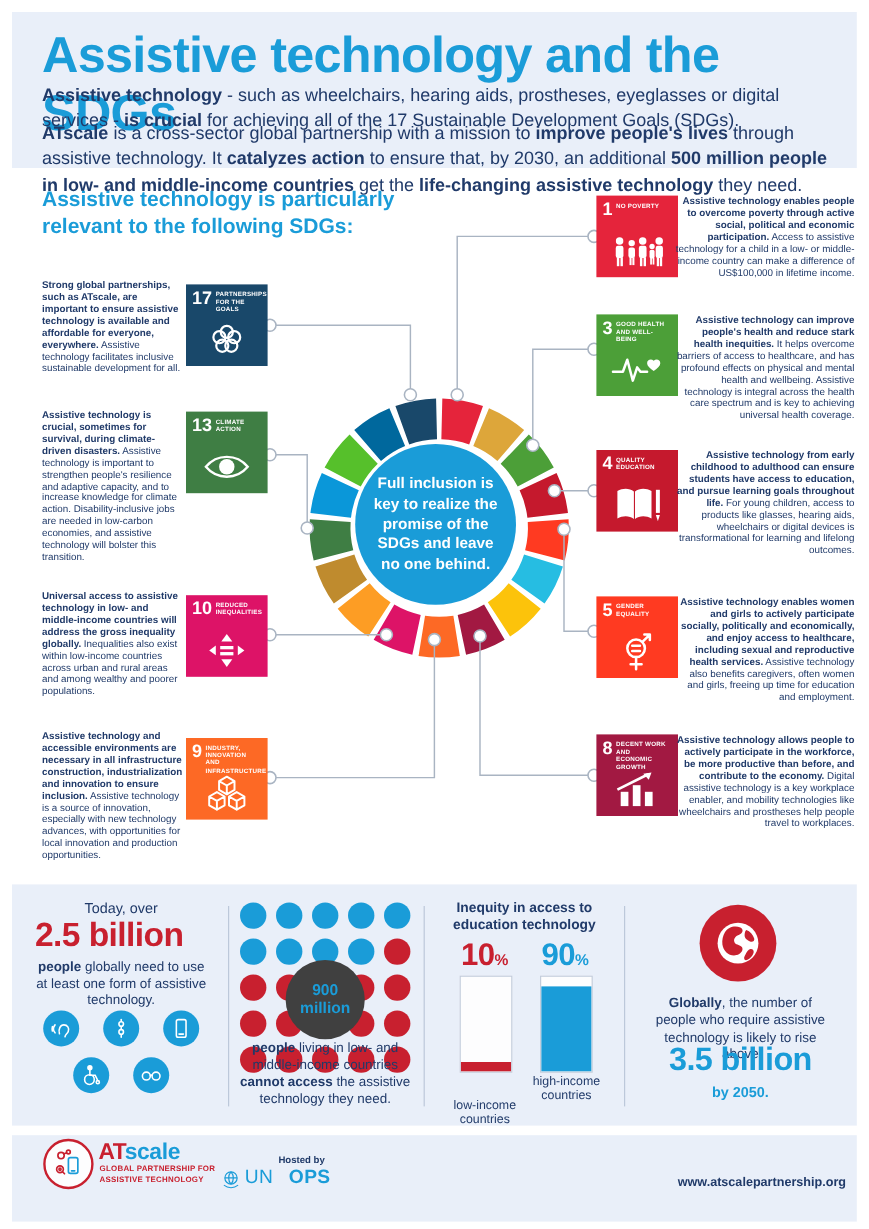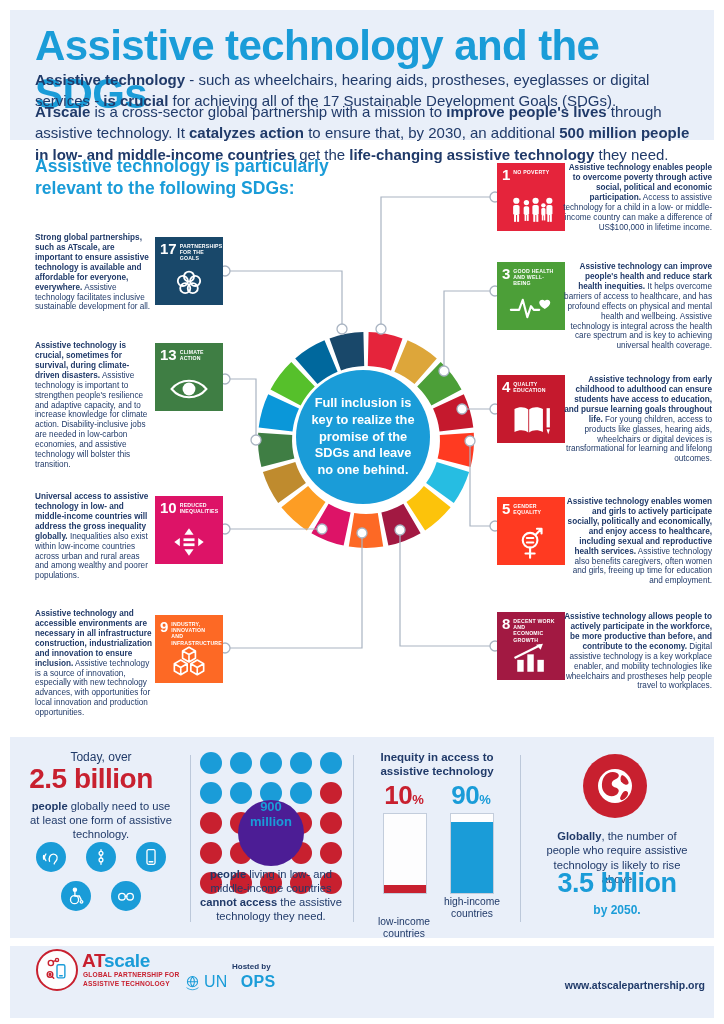--- a/index.html
+++ b/index.html
@@ -42,22 +42,22 @@
   #stats-band{left:10px;top:737px;width:704px;height:201px;}
   .divider{width:1px;background:#bcc8da;top:755px;height:167px;}
   .stat-center{text-align:center;}
   #today-intro{left:31px;top:750px;width:140px;font-size:12px;}
   #today-big{left:11px;top:763px;width:160px;font-size:28px;font-weight:800;color:#c8202f;letter-spacing:-0.5px;}
   #today-desc{left:26px;top:799px;width:150px;font-size:11.2px;line-height:1.25;}
   .icon-circle{width:30px;height:30px;border-radius:50%;background:#1a9cd8;display:flex;align-items:center;justify-content:center;}
 
   #dot-grid{left:200px;top:752px;display:grid;grid-template-columns:repeat(5,22px);grid-auto-rows:22px;gap:8px;}
   .dot{width:22px;height:22px;border-radius:50%;}
-  #nine-overlay{left:238px;top:800px;width:66px;height:66px;border-radius:50%;background:#4c1d95;
-     display:flex;align-items:flex-start;justify-content:center;text-align:center;}
+  #nine-overlay{left:238px;top:800px;width:66px;height:66px;border-radius:50%;background:#404040;
+     display:flex;align-items:center;justify-content:center;text-align:center;}
   #nine-overlay div{font-size:13px;font-weight:800;color:#1a9cd8;line-height:1.15;width:50px;}
   #nine-desc{left:193px;top:867px;width:156px;font-size:11.2px;line-height:1.25;}
 
   #ineq-title{left:357px;top:750px;width:160px;font-size:11.5px;font-weight:800;line-height:1.25;}
   .pct-num{font-size:26px;font-weight:800;letter-spacing:-0.5px;}
   .pct-sym{font-size:13px;font-weight:800;}
   #low-pct{left:374px;top:780px;width:60px;color:#c8202f;}
   #high-pct{left:441px;top:780px;width:60px;color:#1a9cd8;}
   .jar{width:42px;height:79px;border:1.5px solid #c3cddc;background:#fdfdfe;top:813px;overflow:hidden;}
   #low-jar{left:383px;}
@@ -378,21 +378,21 @@
     <span class="dot" style="background: rgb(200, 32, 47);"></span>
     <span class="dot" style="background: rgb(200, 32, 47);"></span>
     <span class="dot" style="background: rgb(200, 32, 47);"></span>
     <span class="dot" style="background: rgb(200, 32, 47);"></span>
   </div>
 <div class="abs" id="nine-overlay">
   <div>900 million</div>
 </div>
 <div class="abs stat-center" id="nine-desc"><b>people</b> living in low- and middle-income countries <b>cannot access</b> the assistive technology they need.</div>
 
-<div class="abs stat-center" id="ineq-title">Inequity in access to assistive technology</div>
+<div class="abs stat-center" id="ineq-title">Inequity in access to education technology</div>
 <div class="abs stat-center" id="low-pct"><span class="pct-num">10</span><span class="pct-sym">%</span></div>
 <div class="abs stat-center" id="high-pct"><span class="pct-num">90</span><span class="pct-sym">%</span></div>
 <div class="abs jar" id="low-jar">
     <div class="jar-fill" id="low-fill" style="height: 10%; background: rgb(200, 32, 47);"></div>
   </div>
 <div class="abs jar" id="high-jar">
     <div class="jar-fill" id="high-fill" style="height: 90%; background: rgb(26, 156, 216);"></div>
   </div>
 <div class="abs stat-center jar-label" id="low-label">low-income countries</div>
 <div class="abs stat-center jar-label" id="high-label">high-income countries</div>

